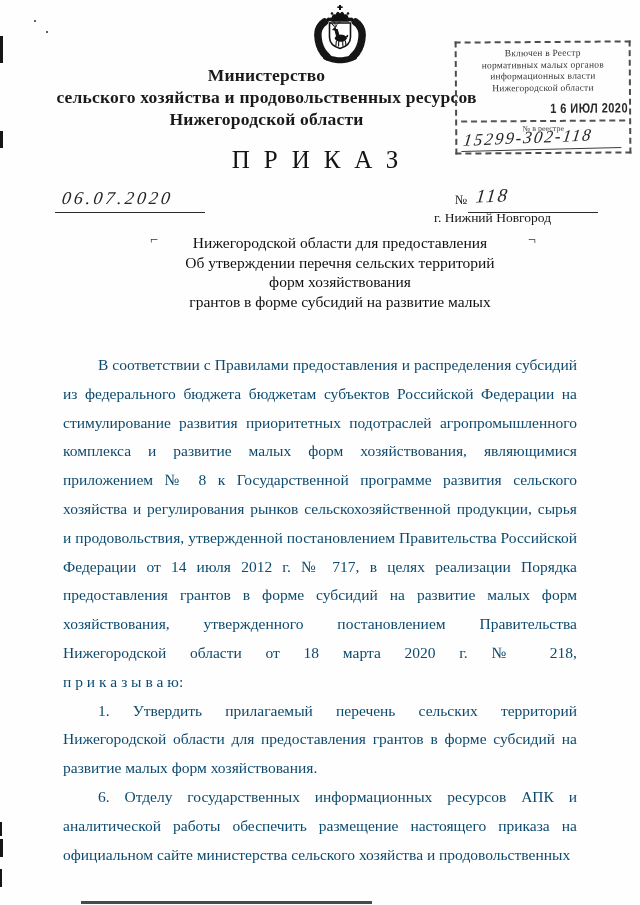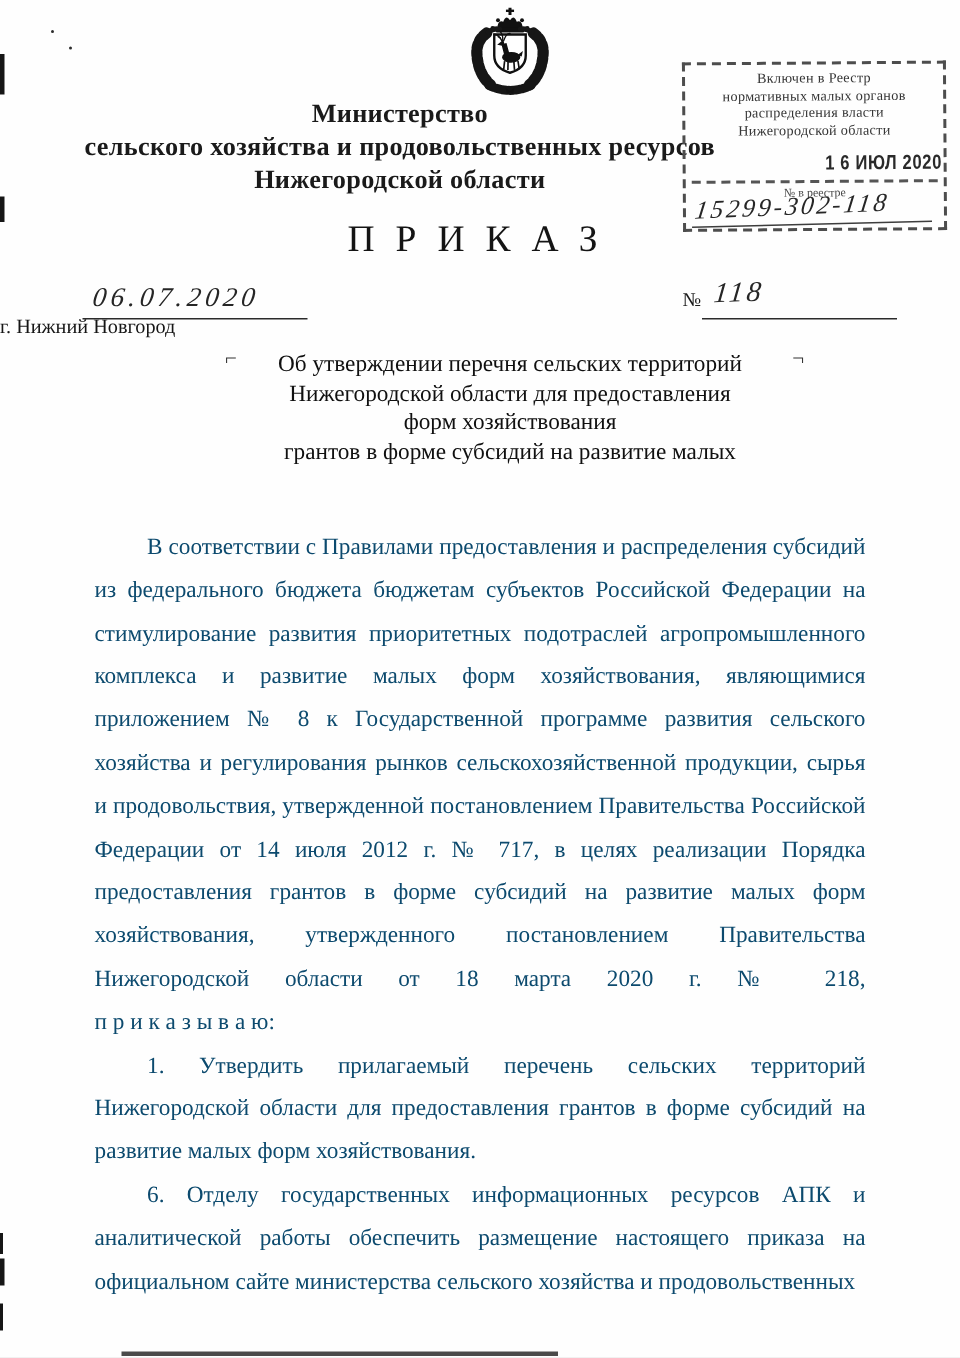--- a/index.html
+++ b/index.html
@@ -57,21 +57,21 @@
     transform:skewX(-8deg); white-space:nowrap;
   }
   .date-underline { position:absolute; left:55px; top:212px; width:150px; border-top:1.5px solid #2b2b2b; }
   .num-label { position:absolute; left:455px; top:192px; font-size:13px; }
   .num-hw {
     position:absolute; left:476px; top:185px; font-size:19px; letter-spacing:2px;
     transform:skewX(-8deg) rotate(-2deg); white-space:nowrap;
   }
   .num-underline { position:absolute; left:468px; top:212px; width:130px; border-top:1.5px solid #2b2b2b; }
 
-  .city { position:absolute; left:0; top:210px; width:551px; text-align:left; font-size:13.5px; color:#161616; }
+  .city { position:absolute; left:0; top:210px; width:551px; text-align:right; font-size:13.5px; color:#161616; }
 
   
   .subject {
     position:absolute; left:140px; top:233px; width:400px; text-align:center;
     font-size:15.5px; line-height:19.6px; color:#101010;
   }
   .corner-mark { position:absolute; top:-3px; font-size:14px; color:#333; }
   .corner-mark.left { left:10px; }
   .corner-mark.right { right:4px; }
 
@@ -151,21 +151,21 @@
   <div class="ministry">
     <div>Министерство</div>
     <div>сельского хозяйства и продовольственных ресурсов</div>
     <div>Нижегородской области</div>
   </div>
 
   <div class="stamp">
     <div class="stamp-lines">
       <div>Включен в Реестр</div>
       <div>нормативных малых органов</div>
-      <div>распределения власти</div>
+      <div>информационных власти</div>
       <div>Нижегородской области</div>
     </div>
     <div class="stamp-date">1 6 ИЮЛ 2020</div>
     <div class="stamp-sep"></div>
     <div class="stamp-reg-label">№ в реестре</div>
     <div class="stamp-number hw">15299-302-118</div>
     <div class="stamp-num-underline"></div>
   </div>
 
   <div class="doc-title">ПРИКАЗ</div>
@@ -174,22 +174,22 @@
   <div class="date-underline"></div>
   <div class="num-label">№</div>
   <div class="num-hw hw">118</div>
   <div class="num-underline"></div>
 
   <div class="city">г. Нижний Новгород</div>
 
   <div class="subject">
     <span class="corner-mark left">⌐</span>
     <span class="corner-mark right">¬</span>
+    <div>Нижегородской области для предоставления</div>
     <div>Об утверждении перечня сельских территорий</div>
-    <div>Нижегородской области для предоставления</div>
     <div>форм хозяйствования</div>
     <div>грантов в форме субсидий на развитие малых</div>
   </div>
 
   <div class="body-text">
     <p class="stretch-last">В соответствии с Правилами предоставления и распределения субсидий из федерального бюджета бюджетам субъектов Российской Федерации на стимулирование развития приоритетных подотраслей агропромышленного комплекса и развитие малых форм хозяйствования, являющимися приложением № 8 к Государственной программе развития сельского хозяйства и регулирования рынков сельскохозяйственной продукции, сырья и продовольствия, утвержденной постановлением Правительства Российской Федерации от 14 июля 2012 г. № 717, в целях реализации Порядка предоставления грантов в форме субсидий на развитие малых форм хозяйствования, утвержденного постановлением Правительства Нижегородской области от 18 марта 2020 г. № 218,</p>
     <p class="no-indent">п р и к а з ы в а ю:</p>
     <p>1.  Утвердить прилагаемый перечень сельских территорий Нижегородской области для предоставления грантов в форме субсидий на развитие малых форм хозяйствования.</p>
     <p>6. Отделу государственных информационных ресурсов АПК и аналитической работы обеспечить размещение настоящего приказа на официальном сайте министерства сельского хозяйства и продовольственных</p>
   </div>

